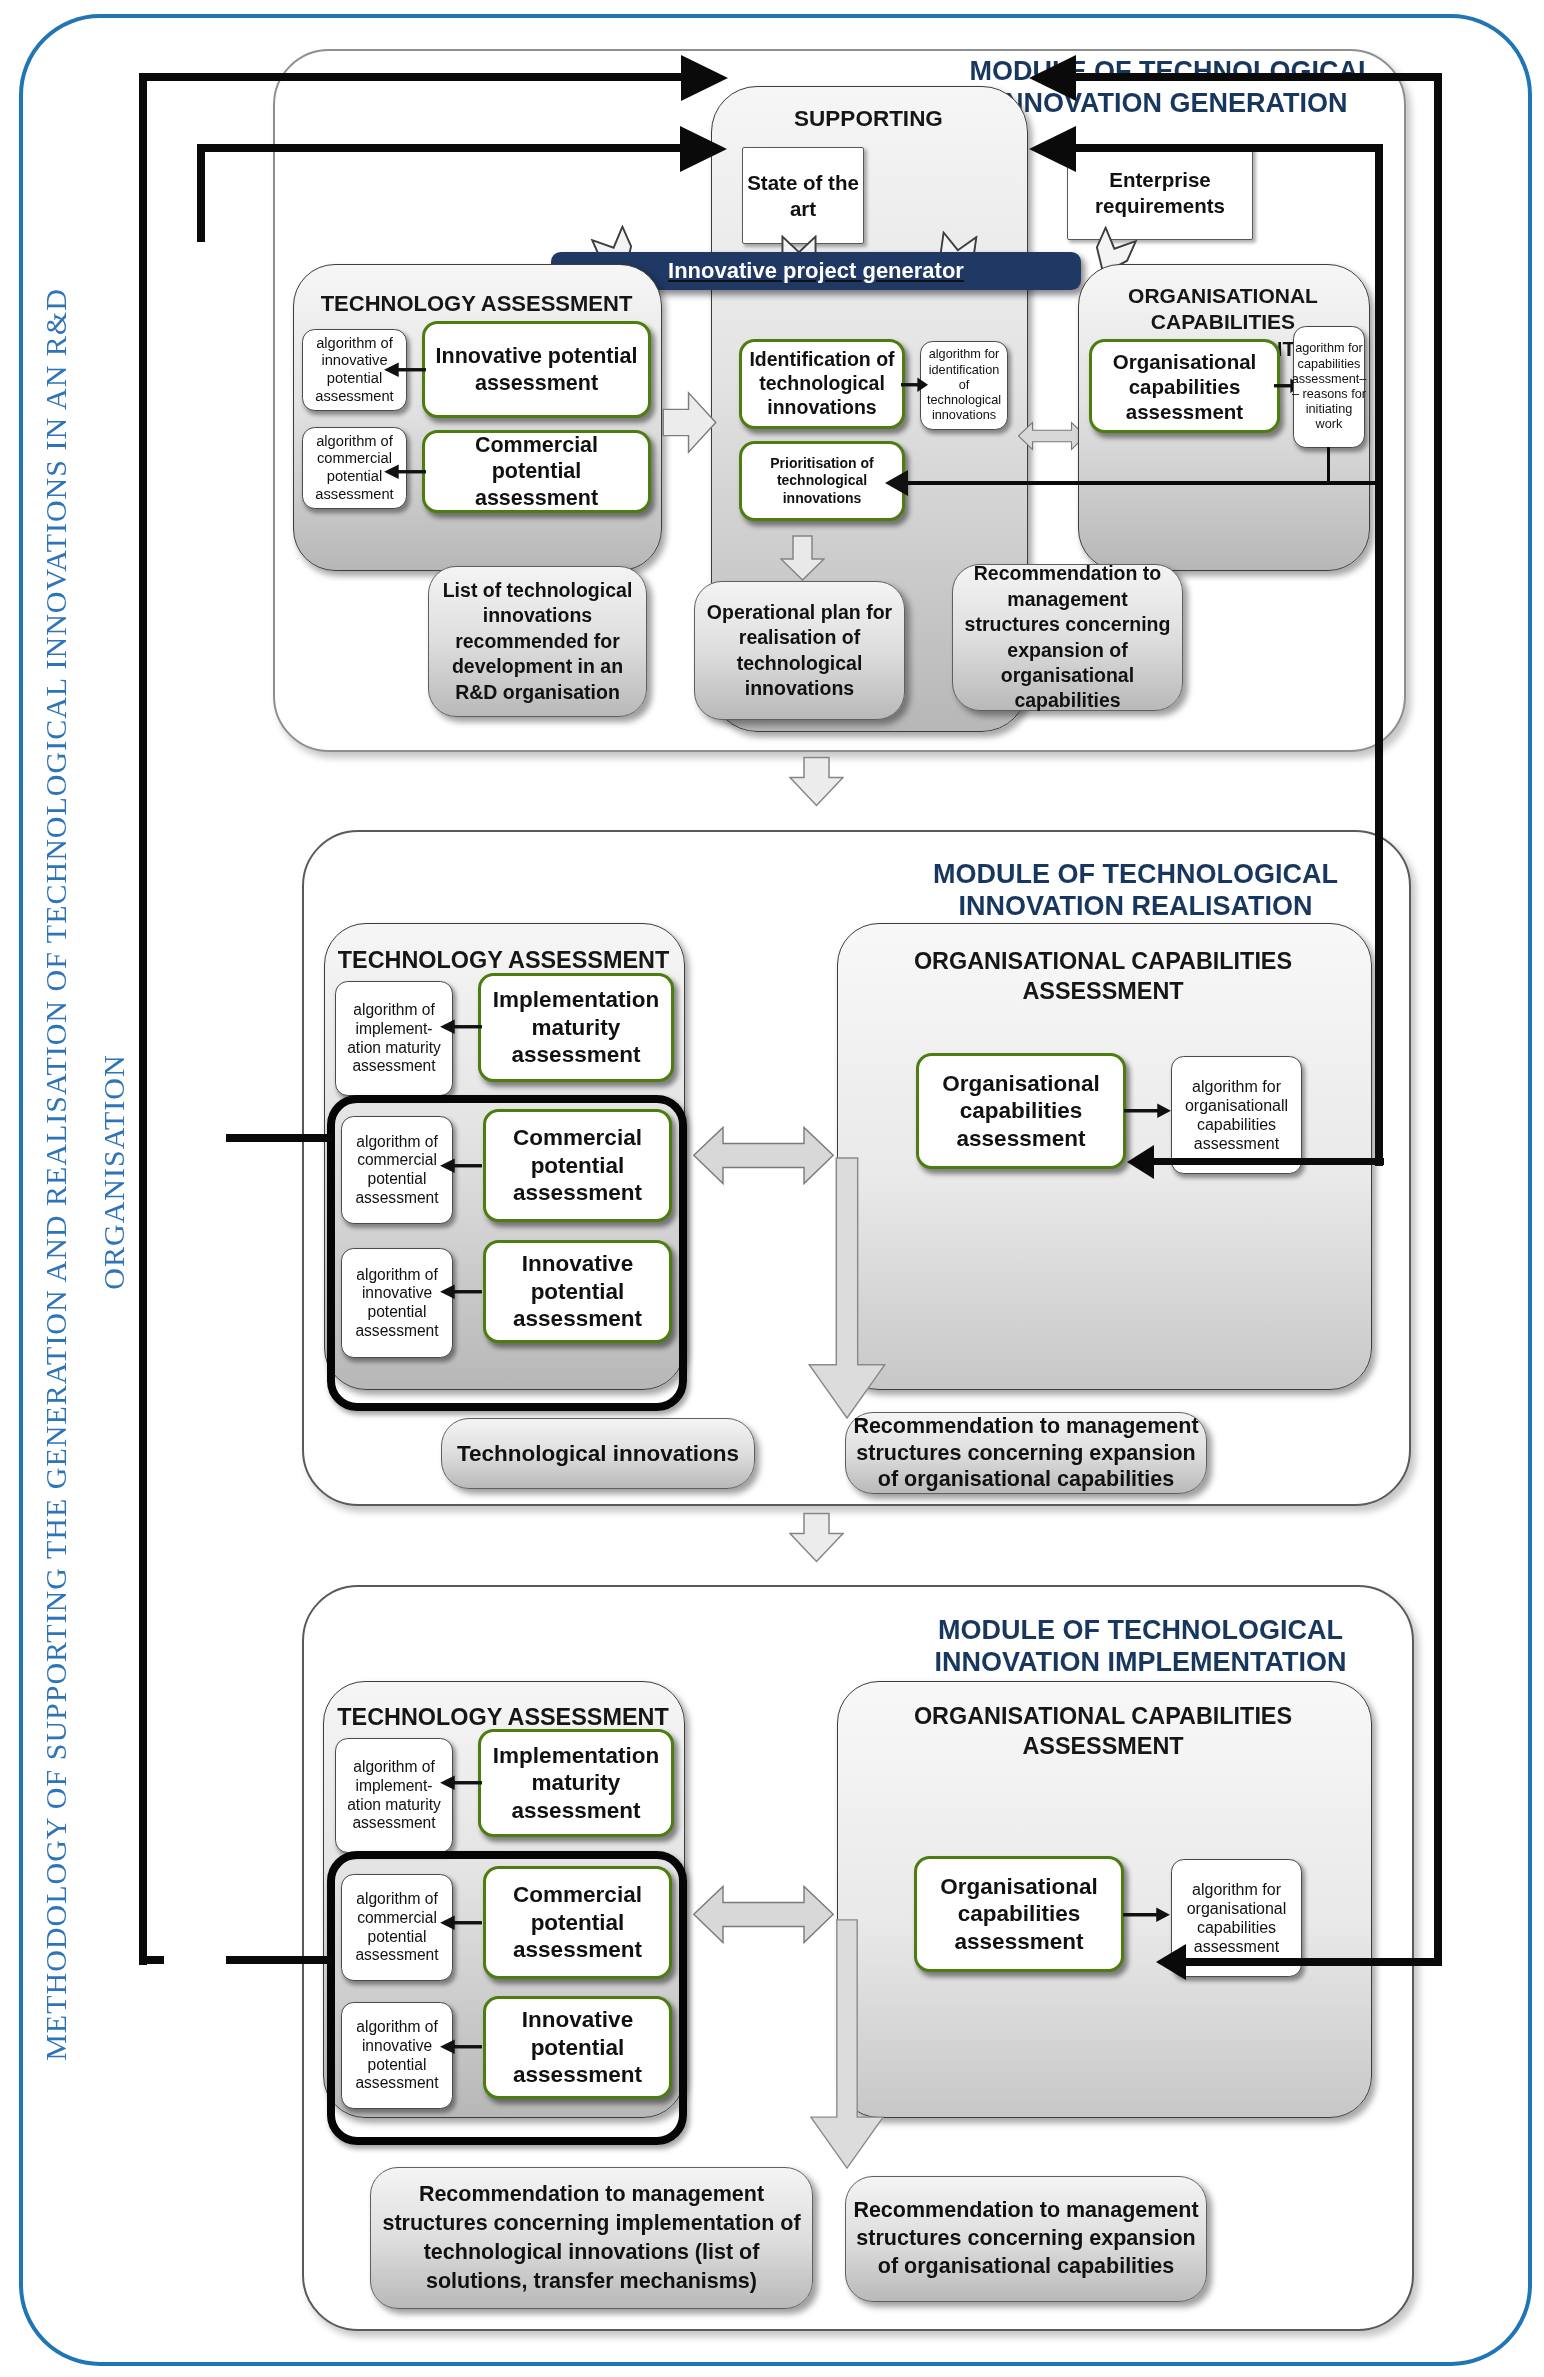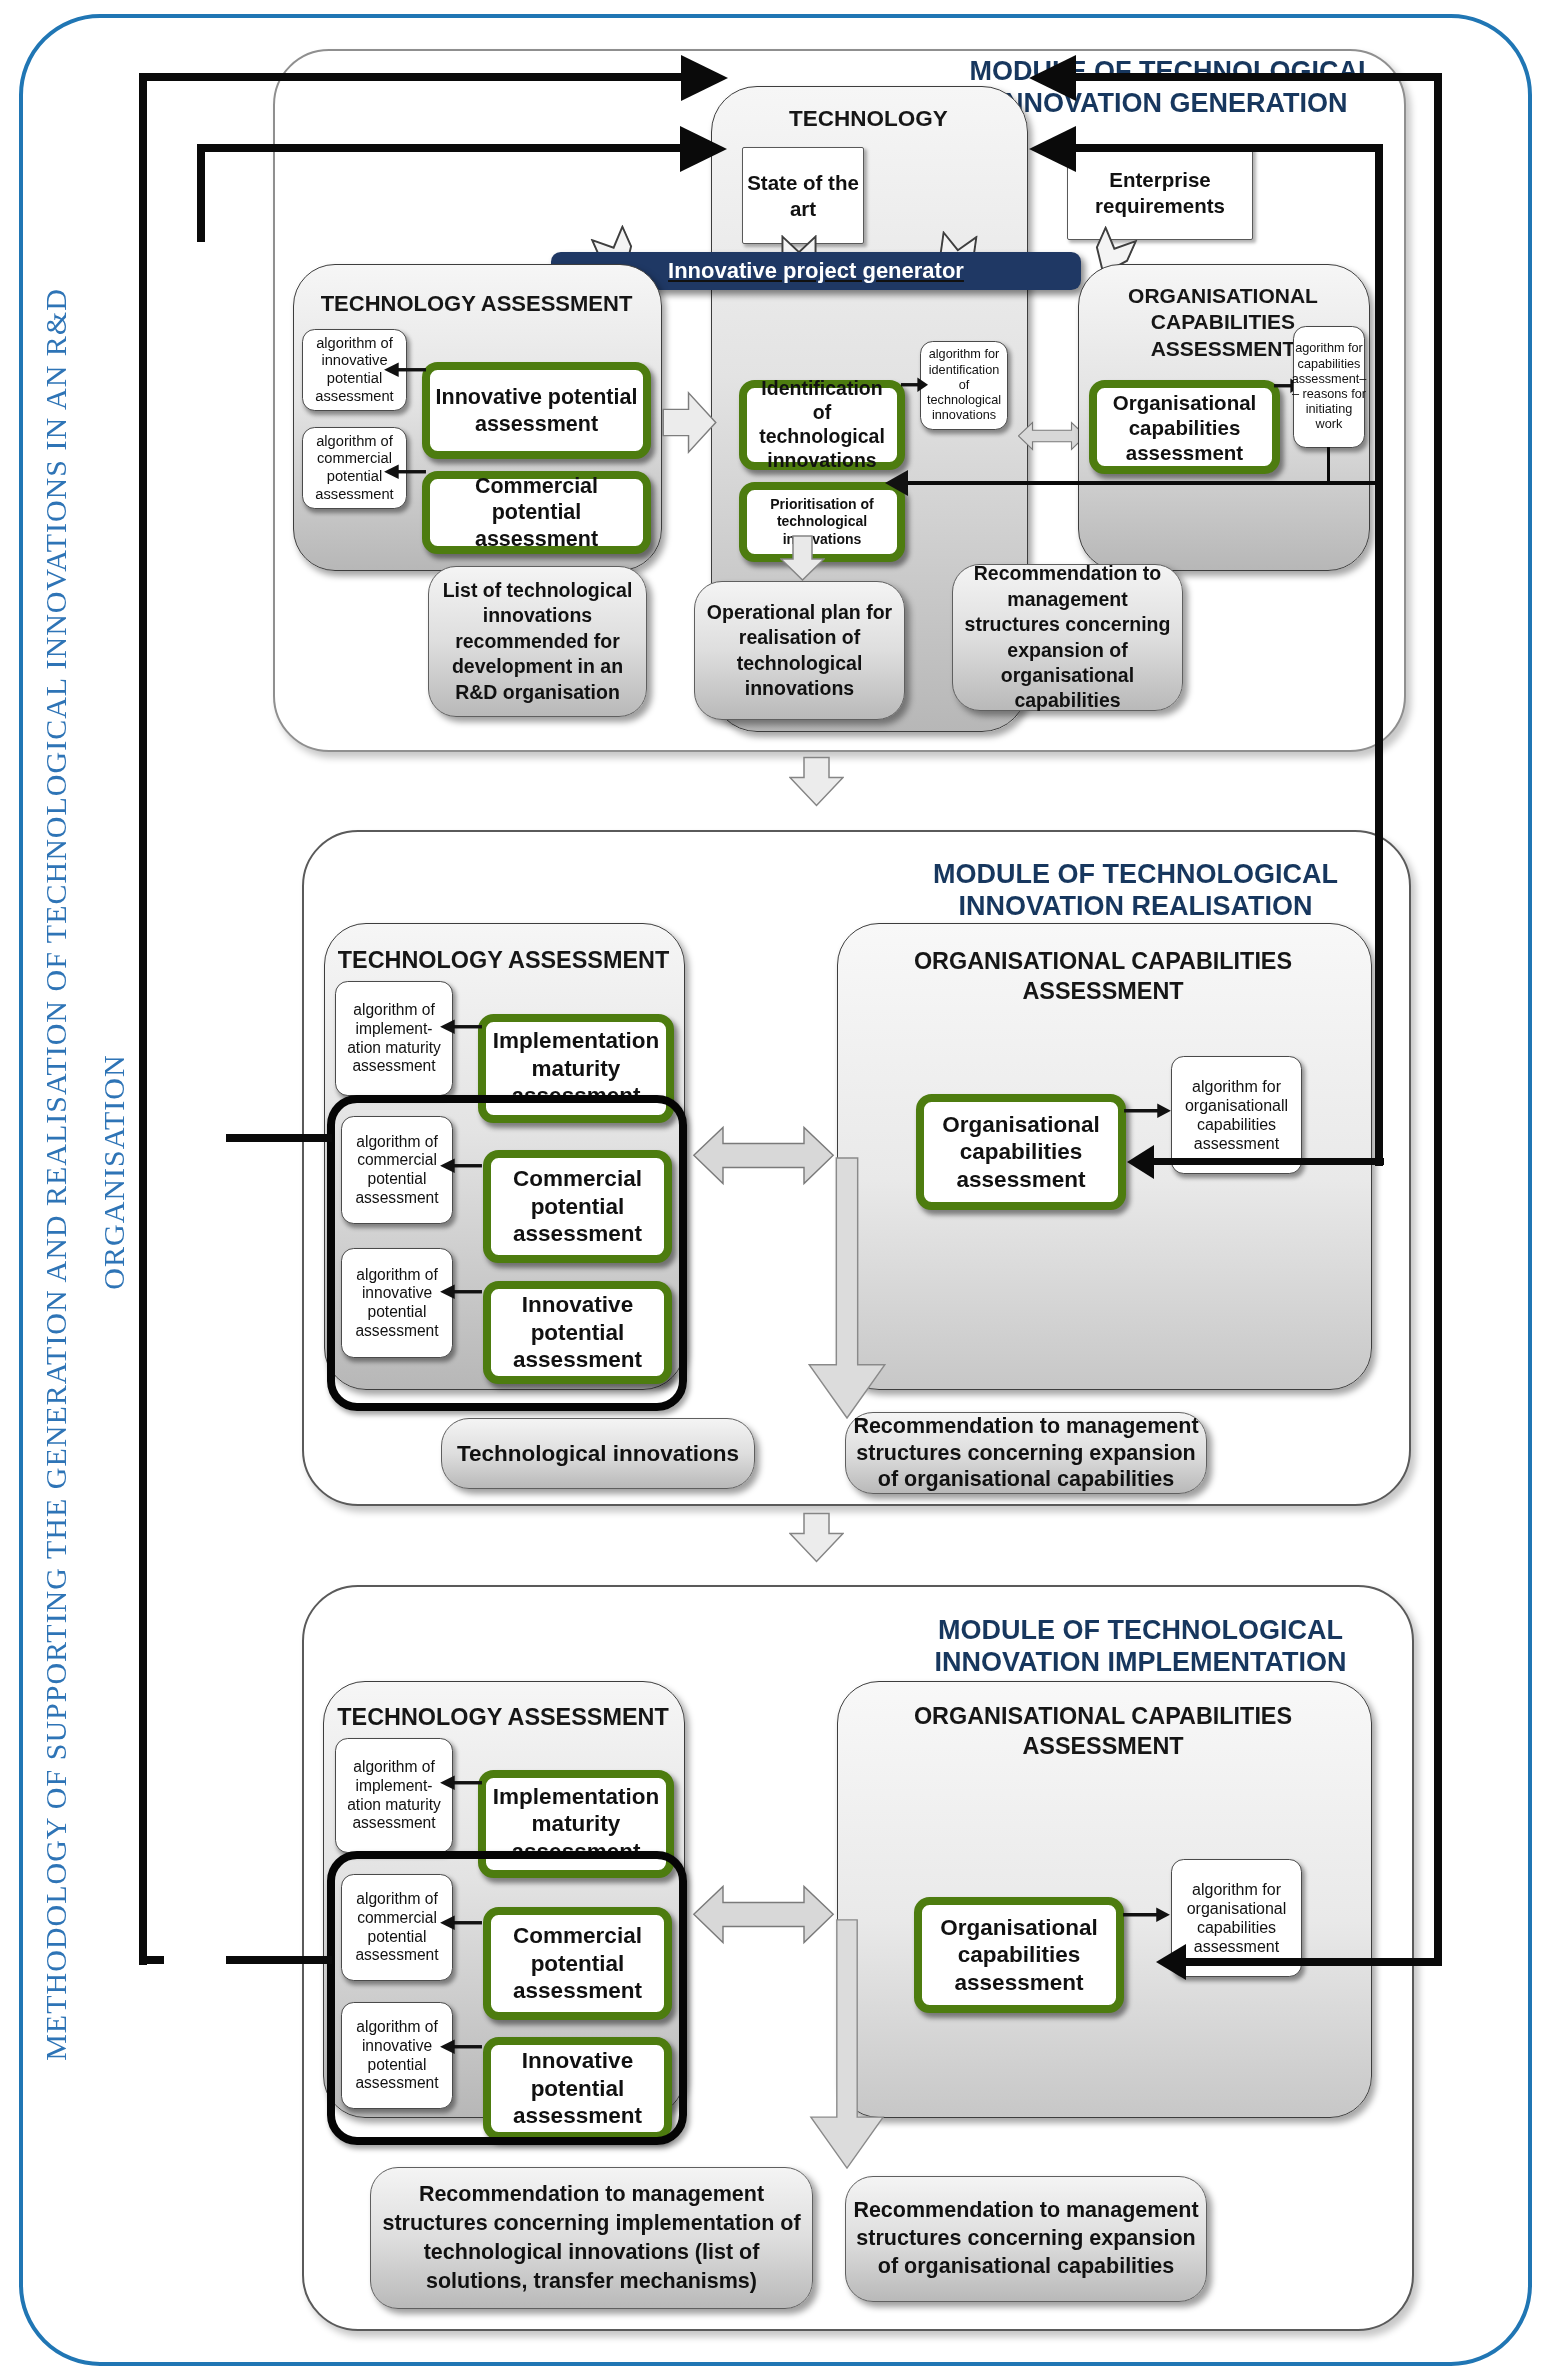--- a/index.html
+++ b/index.html
@@ -8,23 +8,23 @@
   .abs { position:absolute; }
   .module { position:absolute; background:#fff; border:2px solid #8f8f8f; border-radius:56px;
             box-shadow:4.9px 5.9px 7.8px rgba(0,0,0,.22); }
   .module-title { position:absolute; text-align:center; font-weight:bold; color:#17375E;
                   font-size:27px; line-height:1.2; }
   .panel { position:absolute; border:1.5px solid #3d3d3d; border-radius:42px;
            background:linear-gradient(180deg,#f6f6f6 0%,#e3e3e3 45%,#b7b7b7 100%);
            box-shadow:3.9px 4.9px 5.9px rgba(0,0,0,.35); }
   .panel-lite { background:linear-gradient(180deg,#f8f8f8 0%,#e9e9e9 55%,#c7c7c7 100%); }
   .panel-heading { position:absolute; width:100%; text-align:center; font-weight:bold; color:#161616; }
-  .box-white { position:absolute; background:#fff; border:8px solid #4d7c0f; border-radius:15.6px;
+  .box-white { position:absolute; background:#fff; border:3px solid #4d7c0f; border-radius:15.6px;
                box-shadow:3.9px 4.9px 5.4px rgba(0,0,0,.45); display:flex; align-items:center;
-               justify-content:center; text-align:center; font-weight:bold; line-height:1.22; padding:2.9px; box-sizing:border-box;margin-top:41px; }
+               justify-content:center; text-align:center; font-weight:bold; line-height:1.22; padding:2.9px; box-sizing:border-box; }
   .box-algo { position:absolute; background:#fff; border:1.5px solid #4a4a4a; border-radius:12.7px;
               box-shadow:2.9px 3.9px 4.4px rgba(0,0,0,.4); display:flex; align-items:center;
               justify-content:center; text-align:center; font-weight:normal; line-height:1.2; padding:2.9px; box-sizing:border-box; }
   .box-input { position:absolute; background:#fff; border:1.5px solid #595959; border-radius:2px;
                box-shadow:2.4px 2.9px 3.4px rgba(0,0,0,.3); display:flex; align-items:center;
                justify-content:center; text-align:center; font-weight:bold; font-size:20.5px; line-height:1.25; padding:2px; box-sizing:border-box; }
   .box-output { position:absolute; background:linear-gradient(180deg,#f4f4f4 0%,#dedede 50%,#b9b9b9 100%);
                 border:1.5px solid #5f5f5f; border-radius:28px; box-shadow:4.4px 4.9px 5.9px rgba(0,0,0,.38);
                 display:flex; align-items:center; justify-content:center; text-align:center;
                 font-weight:bold; line-height:1.3; padding:6.8px; box-sizing:border-box; }
@@ -48,21 +48,21 @@
   <div class="side-text" style="left:97px; top:1299px; width:254px;">ORGANISATION</div>
 
   <div class="module" style="left:273px; top:49px; width:1129px; height:699px;"></div>
 
   <div class="module-title" style="left:967px; top:55px; width:410px;">
     <span>MODULE OF TECHNOLOGICAL</span><br>
     <span>INNOVATION GENERATION</span>
   </div>
 
   <div class="panel" style="left:711px; top:86px; width:315px; height:644px; border-radius:46px;"></div>
-  <div class="panel-heading" style="left:711px; top:106px; width:315px; font-size:22.5px;">TECHNOLOGY</div>
+  <div class="panel-heading" style="left:711px; top:106px; width:315px; font-size:22.5px;">SUPPORTING</div>
 
   <div class="box-input" style="left:742px; top:147px; width:122px; height:97px;">State of the art</div>
   <div class="box-input" style="left:1067px; top:146px; width:186px; height:94px;">Enterprise requirements</div>
 
   <div class="abs" style="left:598px; top:230px; transform:rotate(-24deg);">
     <svg width="36" height="46" viewBox="0 0 74 94">
         <path d="M3 3 L37 35 L71 3 L71 47 L37 91 L3 47 Z" fill="#f4f4f4" stroke="#3f3f3f" stroke-width="4"></path>
       </svg>
   </div>
   <div class="abs" style="left:781px; top:235px;">

